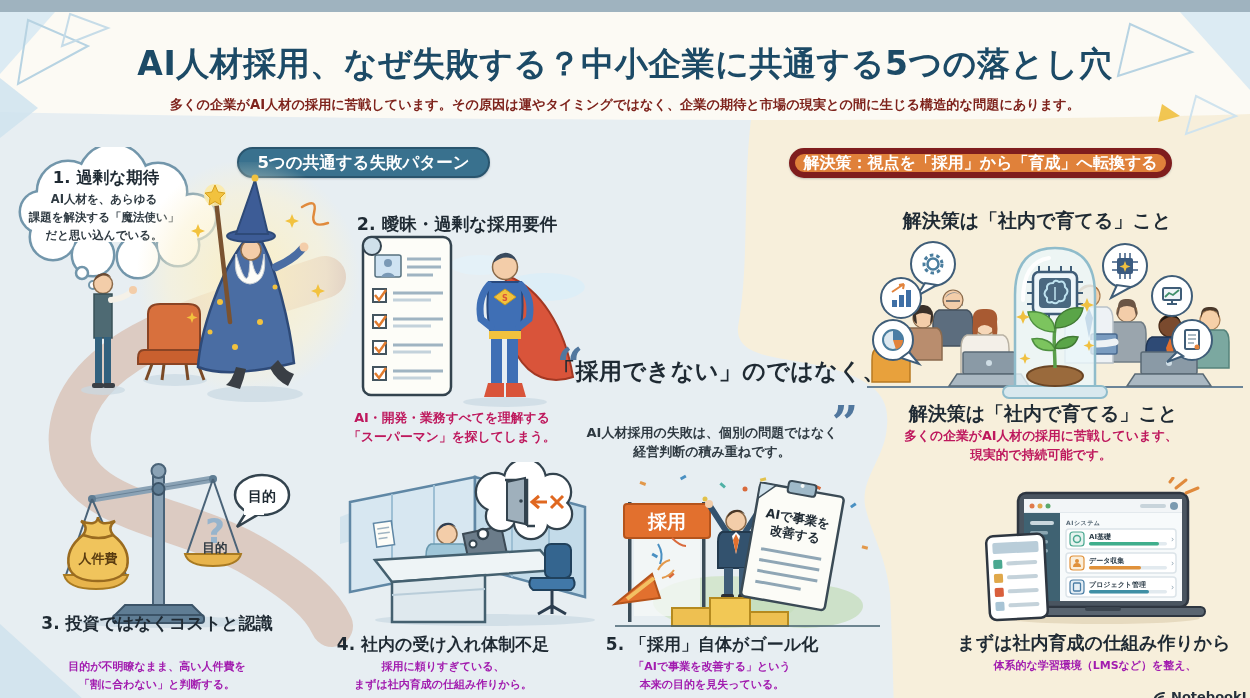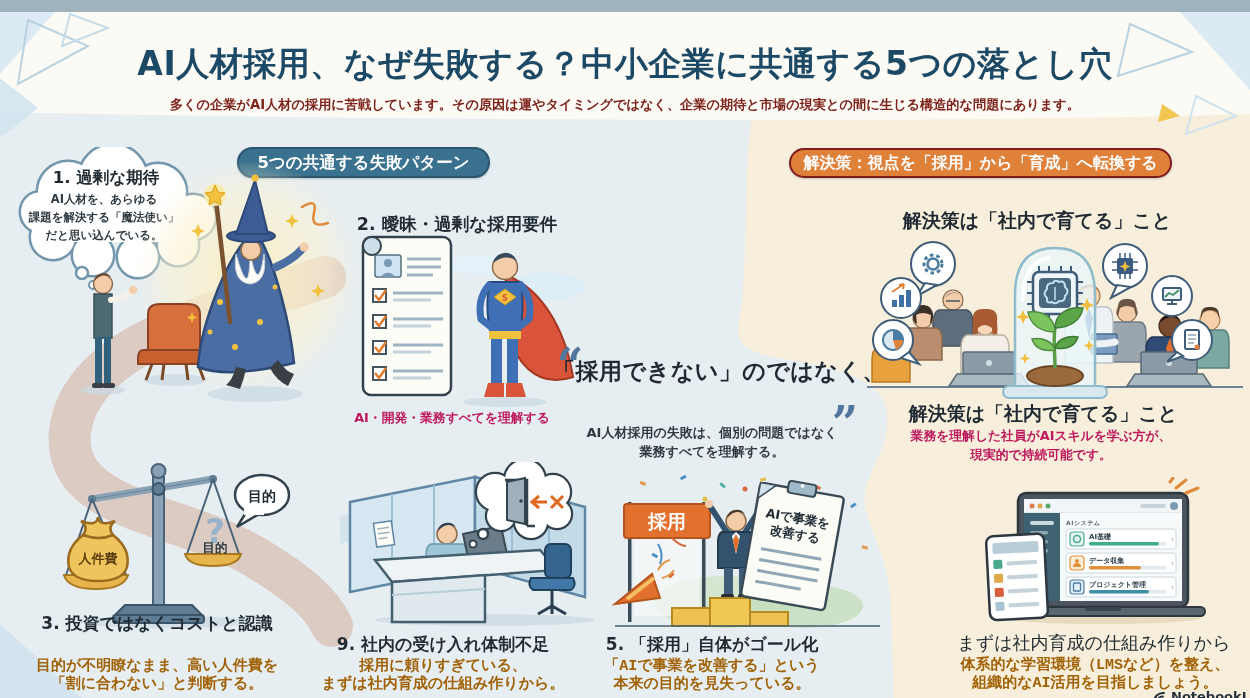--- a/index.html
+++ b/index.html
@@ -12,25 +12,25 @@
   svg{display:block;}
   svg text{font-family:"DejaVu Sans","Liberation Sans",sans-serif;}
   .abs{position:absolute;}
   .t{position:absolute;white-space:nowrap;transform:translateX(-50%);text-align:center;}
   .page-title{font-size:33px;font-weight:900;color:#1c4a66;letter-spacing:.5px;}
   .page-sub{font-size:13.2px;font-weight:700;color:#7e231c;}
   .pill{position:absolute;display:flex;align-items:center;justify-content:center;
         border-radius:17px;color:#fff;font-weight:800;font-size:16.5px;
         box-shadow:0 1px 2px rgba(40,60,80,.25);white-space:nowrap;}
   .pill-teal{background:#39718e;border:2px solid #2a556e;}
-  .pill-orange{background:#e0813a;border:2px solid #7f1d1d;}
+  .pill-orange{background:#e0813a;border:6px solid #7f1d1d;}
   .h-sec{font-size:17px;font-weight:800;color:#1f2a33;}
   .h-sec2{font-size:17.5px;font-weight:800;color:#1f2a33;}
   .h-right{font-size:19px;font-weight:800;color:#1f2a33;}
-  .body-s{font-size:15px;font-weight:700;color:#a16207;line-height:18px;font-family:Liberation Mono, monospace;}
+  .body-s{font-size:11px;font-weight:700;color:#a21caf;line-height:18px;}
   .body-m{font-size:12.8px;font-weight:700;color:#be185d;line-height:19px;}
   .cloud-title{font-size:16.5px;font-weight:800;color:#1f2a33;}
   .cloud-line{font-size:11.5px;font-weight:700;color:#2f3a42;}
   .q-mark{font-family:"DejaVu Serif","Liberation Serif",serif;font-size:46px;font-weight:900;color:#51779e;line-height:1;}
   .q-line{font-size:23px;font-weight:900;color:#1f2a33;letter-spacing:.5px;}
   .q-body{font-size:13px;font-weight:700;color:#2f3a42;}
   .watermark{position:absolute;display:flex;align-items:center;gap:4px;
              font-size:13px;font-weight:700;color:#26313c;}
 </style>
 </head>
@@ -224,26 +224,27 @@
         <g transform="translate(18,140)">
           <rect width="13" height="13" fill="#fff" stroke="#44555f" stroke-width="2"></rect>
           <path d="M2,6 l4,5 l7,-10" fill="none" stroke="#e07b2e" stroke-width="2.5"></path>
           <line x1="20" y1="4" x2="70" y2="4" stroke="#9fb4c2" stroke-width="3"></line>
           <line x1="20" y1="11" x2="58" y2="11" stroke="#c3d2db" stroke-width="3"></line>
         </g>
       </g>
     </g>
   </svg>
   <div class="t body-m" style="left:452px;top:396px">AI・開発・業務すべてを理解する</div>
+  <div class="t body-m" style="left:452px;top:415px">「スーパーマン」を探してしまう。</div>
 
   <div class="t q-mark" style="left:570px;top:330px">“</div>
   <div class="t q-line" style="left:719px;top:344px">「採用できない」のではなく、</div>
   <div class="t q-mark" style="left:845px;top:388px">”</div>
   <div class="t q-body" style="left:712px;top:412px">AI人材採用の失敗は、個別の問題ではなく</div>
-  <div class="t q-body" style="left:712px;top:431px">業務すべてを理解する。</div>
+  <div class="t q-body" style="left:712px;top:431px">経営判断の積み重ねです。</div>
 
   <div class="t h-right" style="left:1037px;top:196px">解決策は「社内で育てる」こと</div>
 
   <svg class="abs" style="left:865px;top:228px" width="380" height="164" viewBox="0 0 380 164">
     <line x1="2" y1="147" x2="166" y2="147" stroke="#6b8498" stroke-width="2"></line>
     <line x1="214" y1="147" x2="378" y2="147" stroke="#6b8498" stroke-width="2"></line>
 
     <g>
       <path d="M78,66 a10,10 0 1 1 20,0 q-10,-6 -20,0" fill="#8a8f94"></path>
       <circle cx="88" cy="60" r="10" fill="#f3cda9" stroke="#8a6a4a" stroke-width="1.2"></circle>
@@ -396,21 +397,21 @@
           <line x1="323" y1="95" x2="331" y2="95" stroke="#8fa4b2" stroke-width="1.5"></line>
           <line x1="323" y1="99" x2="331" y2="99" stroke="#8fa4b2" stroke-width="1.5"></line>
           <line x1="323" y1="103" x2="329" y2="103" stroke="#8fa4b2" stroke-width="1.5"></line>
           <circle cx="332" cy="107" r="2.5" fill="#e2833c"></circle>
         </g>
       </g>
     </g>
   </svg>
 
   <div class="t h-right" style="left:1043px;top:389px">解決策は「社内で育てる」こと</div>
-  <div class="t body-m" style="left:1041px;top:414px">業務を理解した社員がAIスキルを学ぶ方が、</div>
+  <div class="t body-m" style="left:1041px;top:414px">多くの企業がAI人材の採用に苦戦しています、</div>
   <div class="t body-m" style="left:1041px;top:433px">現実的で持続可能です。</div>
 
   <svg class="abs" style="left:25px;top:445px" width="295" height="172" viewBox="0 0 295 172">
     <ellipse cx="140" cy="165" rx="85" ry="6" fill="#c9d8e2" opacity=".7"></ellipse>
     <g>
       <rect x="128" y="20" width="11" height="132" fill="#8aa2b5" stroke="#4a6378" stroke-width="2"></rect>
       <circle cx="133.5" cy="14" r="7" fill="#8aa2b5" stroke="#4a6378" stroke-width="2"></circle>
       <path d="M100,148 h67 l10,10 h-87 Z" fill="#5f7d94" stroke="#3c5468" stroke-width="2"></path>
       <rect x="88" y="158" width="91" height="8" rx="3" fill="#5f7d94" stroke="#3c5468" stroke-width="2"></rect>
       <line x1="67" y1="42" x2="188" y2="22" stroke="#8aa2b5" stroke-width="7" stroke-linecap="round"></line>
@@ -650,31 +651,30 @@
       <line x1="196" y1="11" x2="206" y2="3"></line>
       <line x1="206" y1="16" x2="218" y2="11"></line>
       <line x1="190" y1="5" x2="193" y2="1"></line>
     </g>
   </svg>
 
   <div class="t h-sec" style="left:157px;top:600px">3. 投資ではなくコストと認識</div>
   <div class="t body-s" style="left:157px;top:646px">目的が不明瞭なまま、高い人件費を</div>
   <div class="t body-s" style="left:157px;top:664px">「割に合わない」と判断する。</div>
 
-  <div class="t h-sec" style="left:443px;top:621px">9. 社内の受け入れ体制不足</div>
+  <div class="t h-sec" style="left:443px;top:621px">4. 社内の受け入れ体制不足</div>
   <div class="t body-s" style="left:443px;top:646px">採用に頼りすぎている、</div>
   <div class="t body-s" style="left:443px;top:664px">まずは社内育成の仕組み作りから。</div>
 
   <div class="t h-sec" style="left:712px;top:621px">5. 「採用」自体がゴール化</div>
   <div class="t body-s" style="left:712px;top:646px">「AIで事業を改善する」という</div>
   <div class="t body-s" style="left:712px;top:664px">本来の目的を見失っている。</div>
 
-  <div class="t" style="left:1094px;top:619px;font-size:18px;font-weight:400;color:#1f2a33">まずは社内育成の仕組み作りから</div>
+  <div class="t" style="left:1094px;top:619px;font-size:18px;font-weight:700;color:#1f2a33">まずは社内育成の仕組み作りから</div>
   <div class="t body-s" style="left:1095px;top:645px">体系的な学習環境（LMSなど）を整え、</div>
-  <div class="t body-s" style="left:1095px;top:663px">組織的なAI活用を目指しましょう。</div>
 
   <div class="watermark" style="left:1152px;top:677px">
     <svg width="15" height="14" viewBox="0 0 15 14">
       <path d="M2,12 A9,9 0 0 1 12,3" fill="none" stroke="#26313c" stroke-width="2" stroke-linecap="round"></path>
       <path d="M5,12 A5.5,5.5 0 0 1 11,6.5" fill="none" stroke="#26313c" stroke-width="2" stroke-linecap="round"></path>
       <circle cx="4" cy="12" r="1.6" fill="#26313c"></circle>
     </svg>
     <span>NotebookLM</span>
   </div>
 

